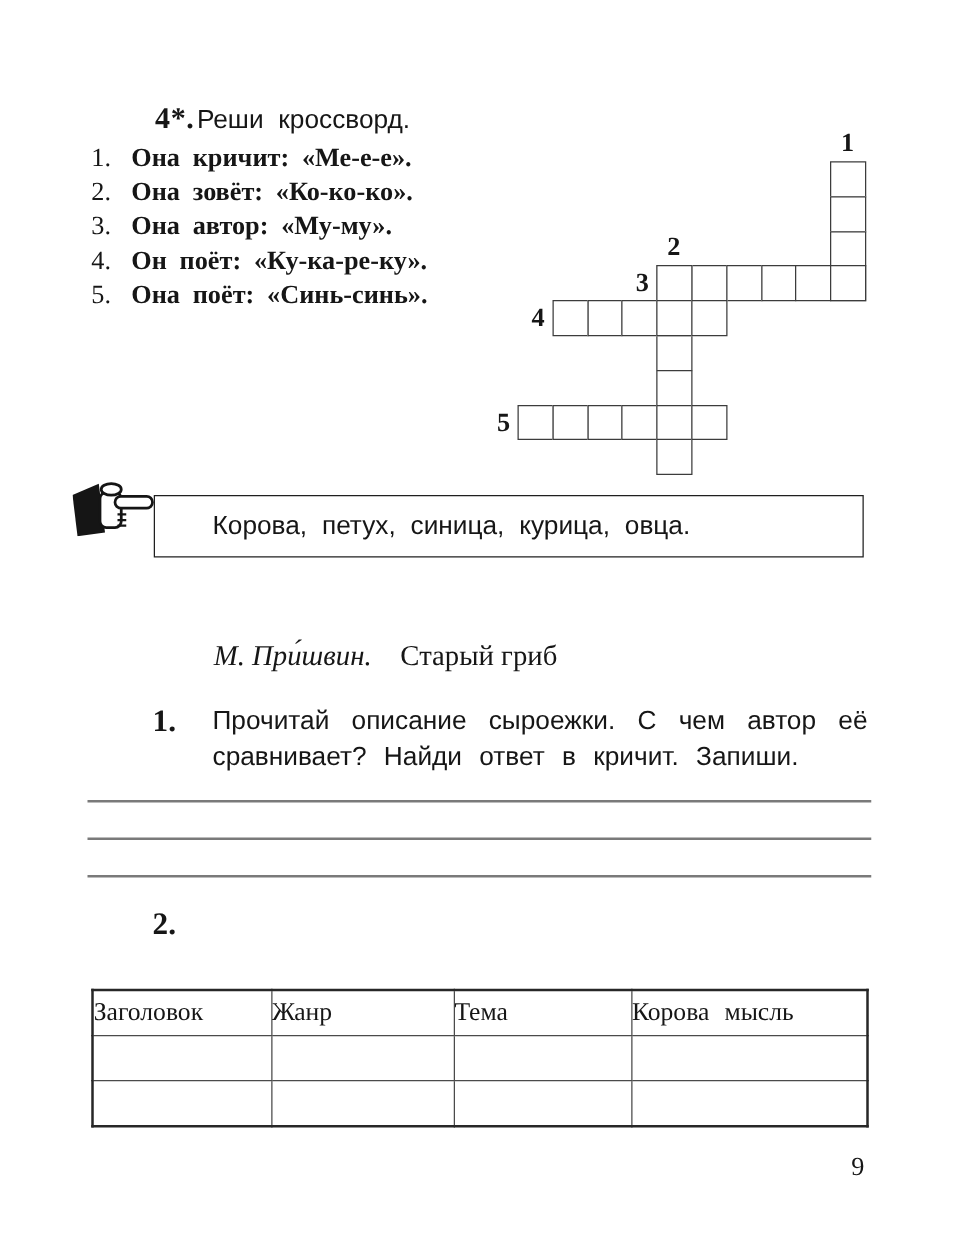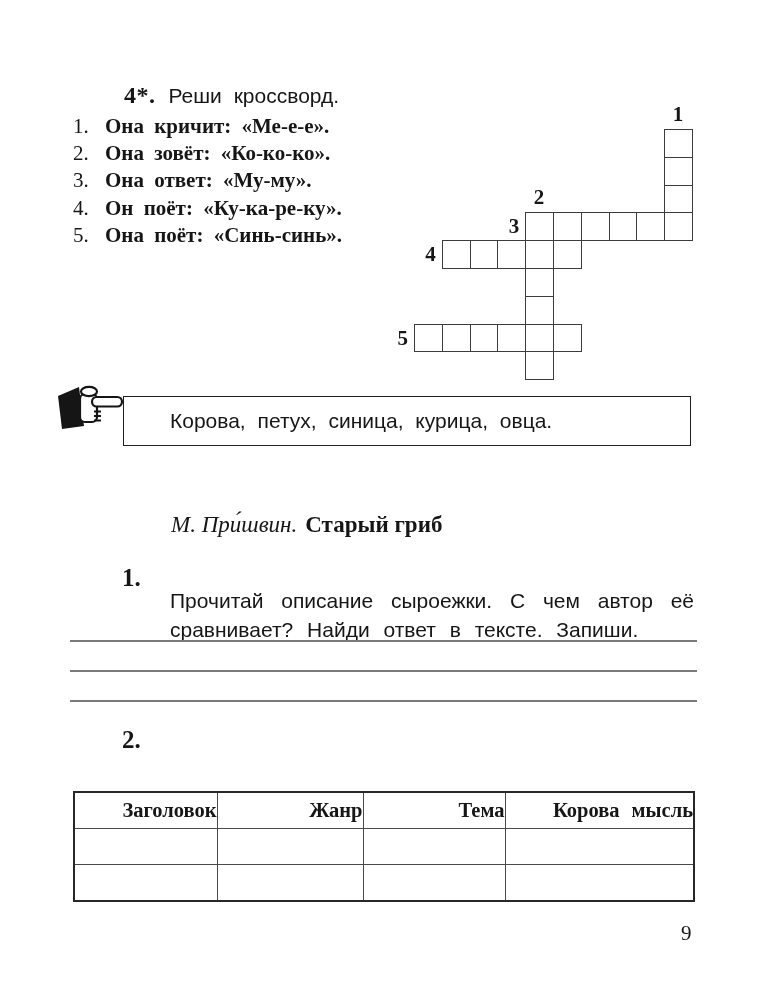--- a/index.html
+++ b/index.html
@@ -4,64 +4,64 @@
 <style>
   html,body { margin:0; padding:0; background:#ffffff; }
   .page {
     position:relative; width:778px; height:1000px; background:#fff;
     font-family:"Liberation Serif","DejaVu Serif",serif; color:#161616;
     overflow:hidden;
   }
   
   .task4-header { position:absolute; left:124px; top:82px; display:flex; align-items:baseline; }
   .task4-num { font-weight:700; font-size:24px; letter-spacing:0.5px; }
-  .task4-title { font-family:"Liberation Sans","DejaVu Sans",sans-serif; font-size:21px; margin-left:13px; word-spacing:6px; }
+  .task4-title { font-family:"Liberation Sans","DejaVu Sans",sans-serif; font-size:21px; margin-left:2px; word-spacing:6px; }
   
   .clues { position:absolute; left:73px; top:113px; font-size:21px; line-height:27.2px; }
   .clue-line { display:flex; }
   .clue-num { width:32px; flex:0 0 32px; }
   .clue-text { word-spacing:5px;font-weight:bold; }
   
   .crossword { position:absolute; width:0; height:0; overflow:visible; }
   .cw-cell { position:absolute; box-sizing:border-box; border:1px solid #3c3c3c; background:#fff; }
   .cw-label { position:absolute; font-weight:700; font-size:21px; line-height:24px; }
   
   .hint-box {
     position:absolute; left:123px; top:396px; width:568px; height:50px; box-sizing:border-box;
     border:1.5px solid #1f1f1f; display:flex; align-items:center; padding-left:46px;
     font-family:"Liberation Sans","DejaVu Sans",sans-serif; font-size:21px; word-spacing:6px;
   }
   .hand-icon { position:absolute; left:58px; top:383px; width:66px; height:46px; }
   
   .story-heading { position:absolute; left:171px; top:512px; font-size:23px; }
   .story-author { font-style:italic;margin-top:41px; }
-  .story-title { font-weight:700; margin-left:8px; }
+  .story-title { font-weight:400; margin-left:23px; }
   
   .task-num { position:absolute; font-weight:700; font-size:25px; }
   .t1num { left:122px; top:564px; }
   .t2num { left:122px; top:726px; }
   .task-text {
     position:absolute; left:170px; width:524px;
     font-family:"Liberation Sans","DejaVu Sans",sans-serif; font-size:21px; line-height:28.5px;
   }
-  .t1text { top:563px;margin-top:24px; }
+  .t1text { top:563px; }
   .t2text { top:723px; }
   .task-line.justify { text-align:justify; text-align-last:justify; }
   .task-line.last { text-align:left; word-spacing:8px; }
   
   .write-lines { position:absolute; left:70px; top:612px; width:627px; }
   .write-line { height:28px; border-bottom:2px solid #7a7a7a; }
   
   .works-table {
     position:absolute; left:73px; top:791px; width:620px;
     border-collapse:collapse; table-layout:fixed;
     font-size:20.5px; border:2px solid #272727;
   }
   .works-table th, .works-table td { border:1px solid #4a4a4a; height:35px; padding:0; }
-  .works-table th { font-weight:700; text-align:right; word-spacing:7px; }
+  .works-table th { font-weight:400; text-align:left; word-spacing:7px; }
   .works-table col.c1 { width:143px; } .works-table col.c2 { width:146px; }
   .works-table col.c3 { width:142px; } .works-table col.c4 { width:189px; }
   
   .page-number { position:absolute; left:681px; top:921px; font-size:21px; }
 </style>
 </head>
 <body>
 
 <div class="page">
 
@@ -74,21 +74,21 @@
       <div class="clue-line">
         <span class="clue-num">1.</span>
         <span class="clue-text">Она кричит: «Ме-е-е».</span>
       </div>
       <div class="clue-line">
         <span class="clue-num">2.</span>
         <span class="clue-text">Она зовёт: «Ко-ко-ко».</span>
       </div>
       <div class="clue-line">
         <span class="clue-num">3.</span>
-        <span class="clue-text">Она ответ: «Му-му».</span>
+        <span class="clue-text">Она автор: «Му-му».</span>
       </div>
       <div class="clue-line">
         <span class="clue-num">4.</span>
         <span class="clue-text">Он поёт: «Ку-ка-ре-ку».</span>
       </div>
       <div class="clue-line">
         <span class="clue-num">5.</span>
         <span class="clue-text">Она поёт: «Синь-синь».</span>
       </div>
     </div>
@@ -139,21 +139,21 @@
     <span>Корова,  петух,  синица,  курица,  овца.</span>
   </div>
 
   <div class="story-heading">
     <span class="story-author">М. При́швин.</span><span class="story-title">Старый гриб</span>
   </div>
 
   <div class="task-num t1num">1.</div>
   <div class="task-text t1text">
       <div class="task-line justify">Прочитай описание сыроежки. С чем автор её</div>
-      <div class="task-line last">сравнивает? Найди ответ в тексте. Запиши.</div>
+      <div class="task-line last">сравнивает? Найди ответ в кричит. Запиши.</div>
     </div>
 
   <div class="write-lines">
       <div class="write-line"></div>
       <div class="write-line"></div>
       <div class="write-line"></div>
     </div>
 
   <div class="task-num t2num">2.</div>
 

